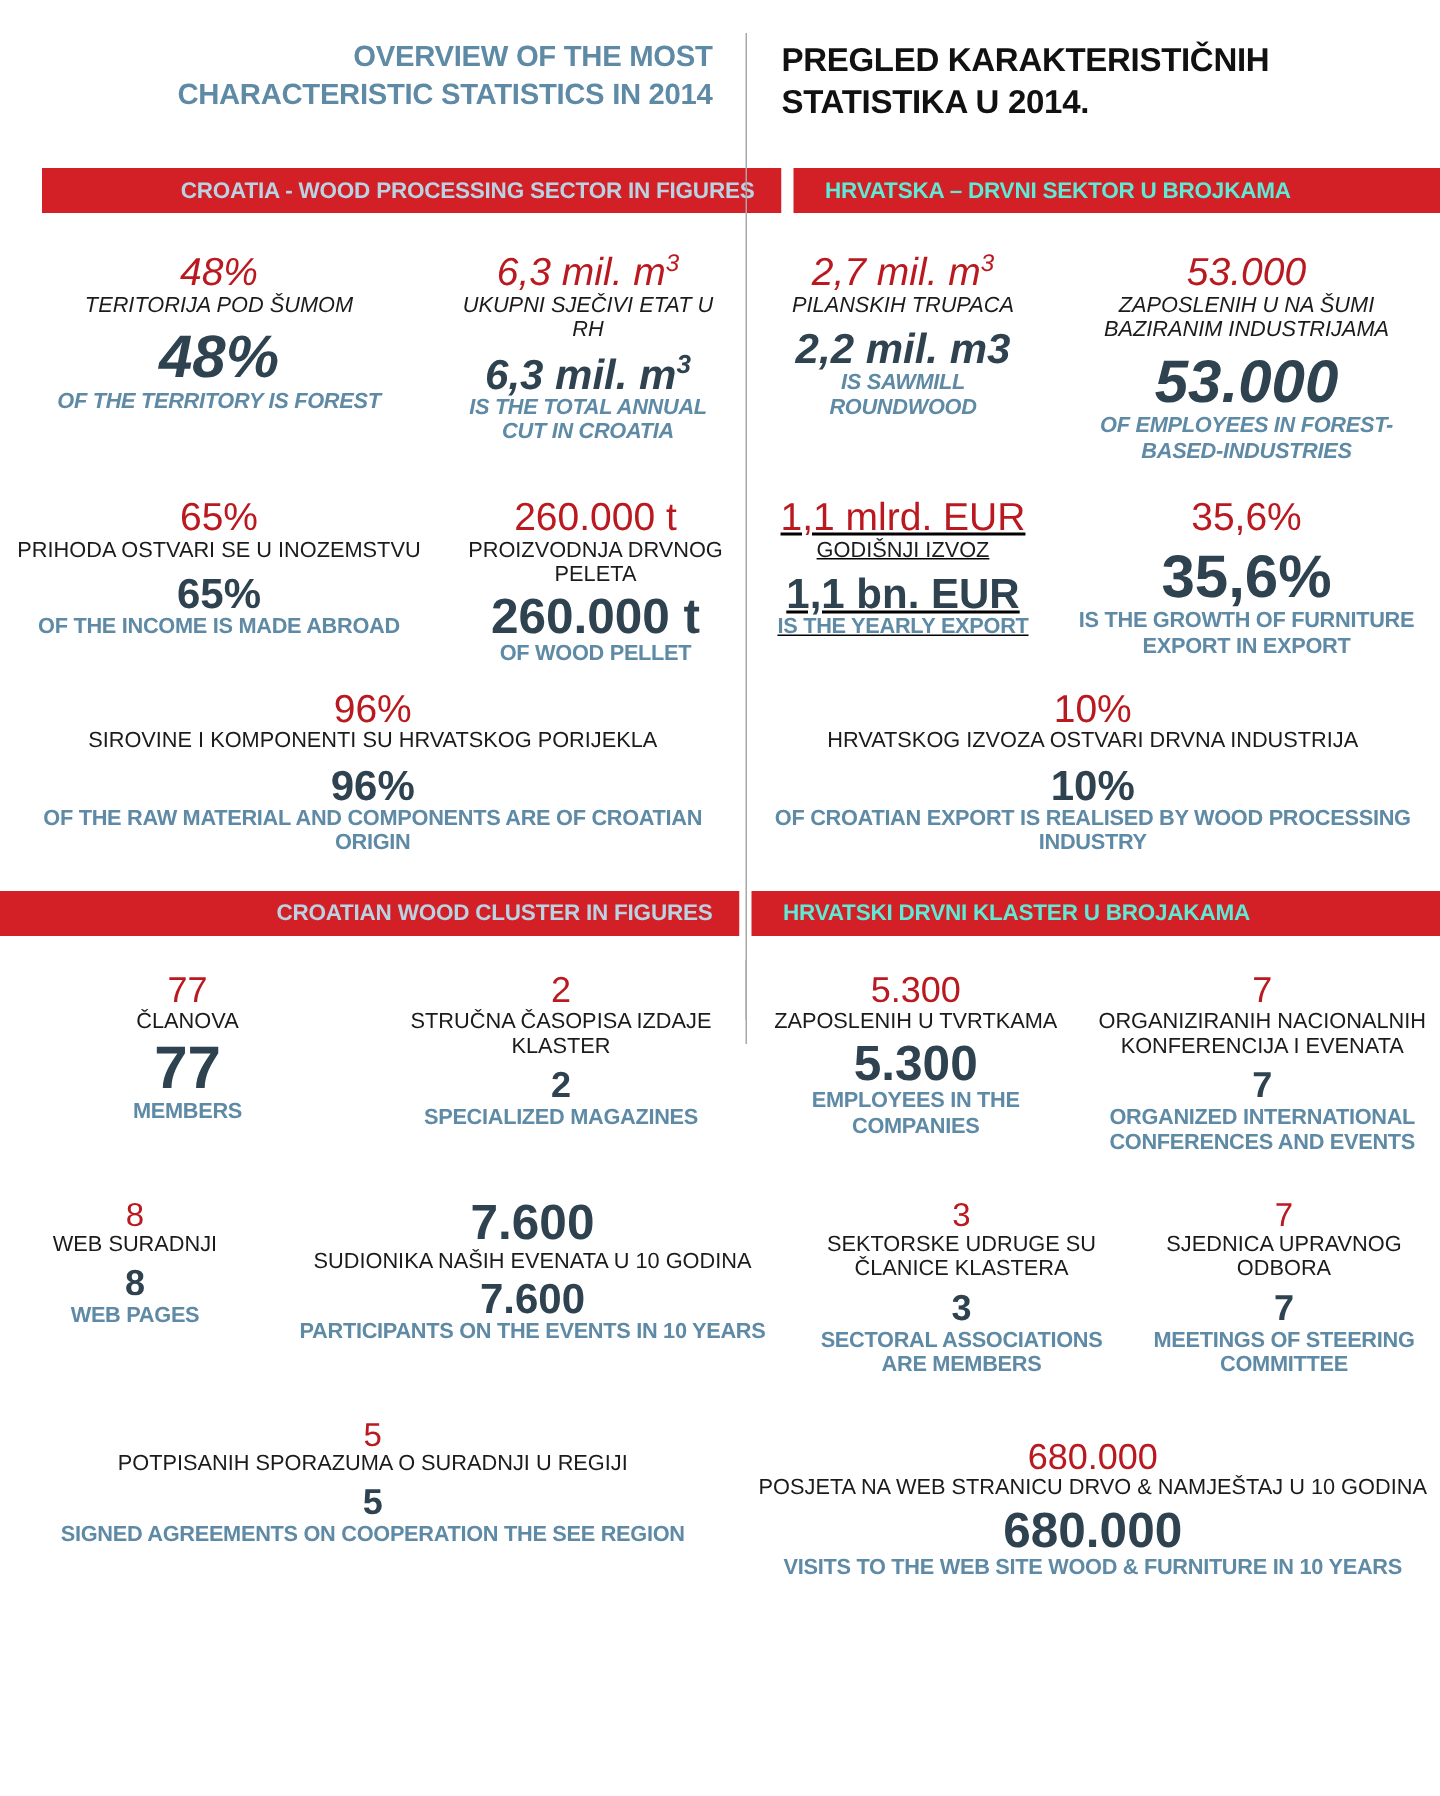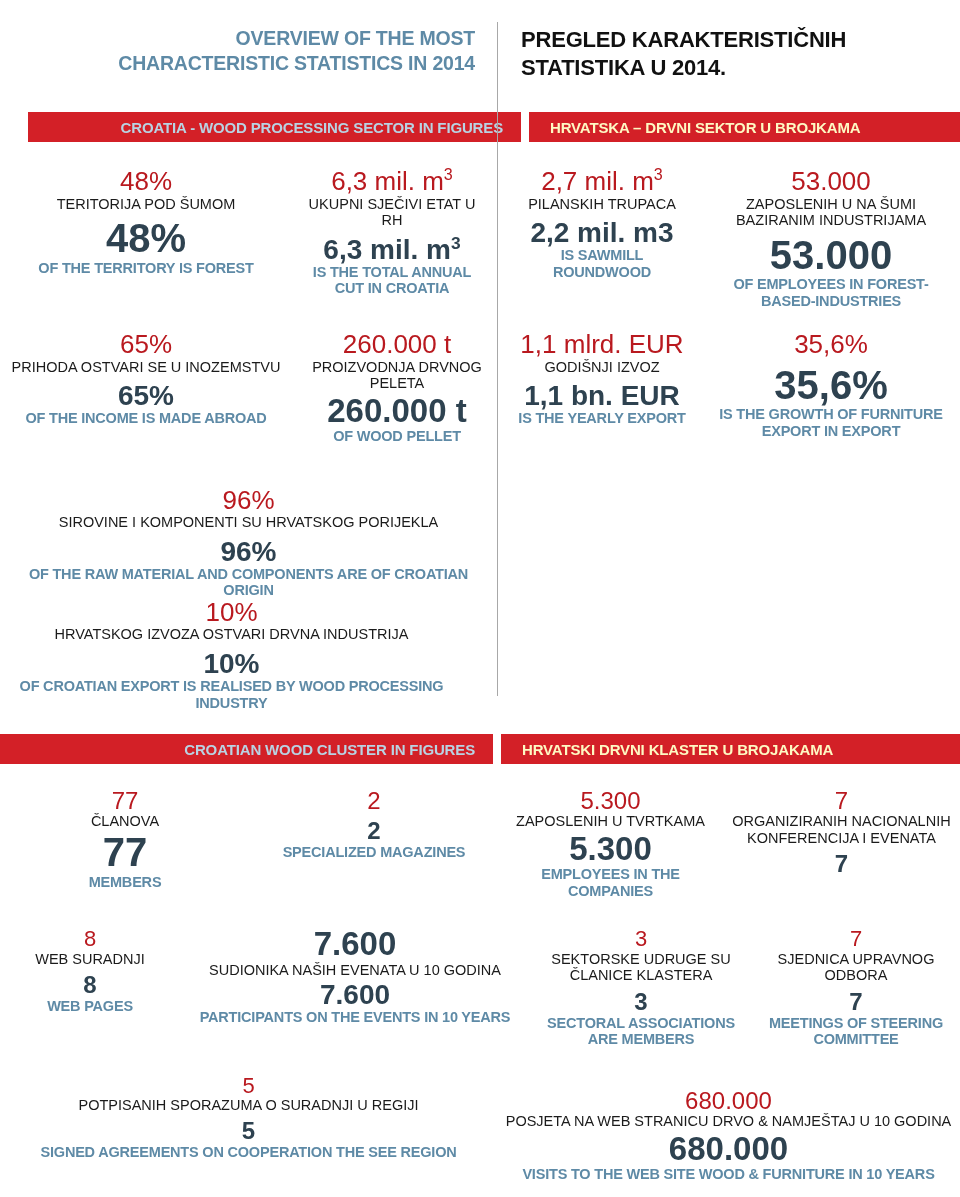--- a/index.html
+++ b/index.html
@@ -78,21 +78,21 @@
     width: 493px;
     justify-content: flex-end;
     padding-right: 18px;
     color: var(--pale);
   }
   .bar-gap { width: 8px; background: #ffffff; }
   .bar-right {
     flex: 1;
     justify-content: flex-start;
     padding-left: 21px;
-    color: #fef9c3;
+    color: #5eead4;
   }
 
   
   .row { display: flex; width: 100%; }
   .cell { text-align: center; padding: 0 8px; }
 
   .hr-num {
     color: var(--red);
     font-weight: normal;
     line-height: 1.06;
@@ -144,21 +144,21 @@
     <div>STATISTIKA U 2014.</div>
   </div>
 </div>
 
 <div class="bar" style="margin-top:20px;padding-left:28px;">
   <div class="bar-left">CROATIA - WOOD PROCESSING SECTOR IN FIGURES</div>
   <div class="bar-gap"></div>
   <div class="bar-right">HRVATSKA – DRVNI SEKTOR U BROJKAMA</div>
 </div>
 
-<div class="row" style="margin-top:26px;">
+<div class="row" style="margin-top:26px;font-style:italic;">
 
   <div class="cell" style="width:292px;">
     <div class="hr-num s-hn-lg">48%</div>
     <div class="hr-lab s-hl">TERITORIJA POD ŠUMOM</div>
     <div class="en-num s-en-xl gap-a">48%</div>
     <div class="en-lab s-el">OF THE TERRITORY IS FOREST</div>
   </div>
 
   <div class="cell" style="width:200px;">
     <div class="hr-num s-hn-lg"><span>6,3 mil. m</span><span class="sup">3</span></div>
@@ -192,35 +192,35 @@
     <div class="en-lab s-el">OF THE INCOME IS MADE ABROAD</div>
   </div>
 
   <div class="cell" style="width:210px;">
     <div class="hr-num s-hn-lg">260.000 t</div>
     <div class="hr-lab s-hl">PROIZVODNJA DRVNOG PELETA</div>
     <div class="en-num s-en-lg gap-b">260.000 t</div>
     <div class="en-lab s-el">OF WOOD PELLET</div>
   </div>
 
-  <div class="cell" style="width:200px;">
+  <div class="cell" style="width:200px;text-decoration:underline;">
     <div class="hr-num s-hn-lg">1,1 mlrd. EUR</div>
     <div class="hr-lab s-hl">GODIŠNJI IZVOZ</div>
     <div class="en-num s-en-md gap-a">1,1 bn. EUR</div>
     <div class="en-lab s-el">IS THE YEARLY EXPORT</div>
   </div>
 
   <div class="cell" style="width:258px;">
     <div class="hr-num s-hn-lg">35,6%</div>
     <div class="en-num s-en-xl gap-a">35,6%</div>
     <div class="en-lab s-el">IS THE GROWTH OF FURNITURE EXPORT IN EXPORT</div>
   </div>
 </div>
 
-<div class="row" style="margin-top:42px;flex-direction:column;">
+<div class="row" style="margin-top:14px;">
   <div class="cell" style="width:497px;">
     <div class="hr-num s-hn-lg">96%</div>
     <div class="hr-lab s-hl">SIROVINE I KOMPONENTI SU HRVATSKOG PORIJEKLA</div>
     <div class="en-num s-en-md gap-a">96%</div>
     <div class="en-lab s-el">OF THE RAW MATERIAL AND COMPONENTS ARE OF CROATIAN ORIGIN</div>
   </div>
   <div class="cell" style="width:463px;">
     <div class="hr-num s-hn-lg">10%</div>
     <div class="hr-lab s-hl">HRVATSKOG IZVOZA OSTVARI DRVNA INDUSTRIJA</div>
     <div class="en-num s-en-md gap-a">10%</div>
@@ -237,33 +237,35 @@
 
 <div class="row" style="margin-top:24px;">
   <div class="cell" style="width:250px;">
     <div class="hr-num s-hn-md">77</div>
     <div class="hr-lab s-hl">ČLANOVA</div>
     <div class="en-num s-en-xl gap-b">77</div>
     <div class="en-lab s-el">MEMBERS</div>
   </div>
   <div class="cell" style="width:248px;">
     <div class="hr-num s-hn-md">2</div>
+    <div class="hr-lab s-hl">STRUČNA ČASOPISA IZDAJE KLASTER</div>
     <div class="en-num s-en-sm gap-a">2</div>
     <div class="en-lab s-el">SPECIALIZED MAGAZINES</div>
   </div>
   <div class="cell" style="width:225px;">
     <div class="hr-num s-hn-md">5.300</div>
     <div class="hr-lab s-hl">ZAPOSLENIH U TVRTKAMA</div>
     <div class="en-num s-en-lg gap-b">5.300</div>
     <div class="en-lab s-el">EMPLOYEES IN THE COMPANIES</div>
   </div>
   <div class="cell" style="width:237px;">
     <div class="hr-num s-hn-md">7</div>
     <div class="hr-lab s-hl">ORGANIZIRANIH NACIONALNIH KONFERENCIJA I EVENATA</div>
     <div class="en-num s-en-sm gap-a">7</div>
+    <div class="en-lab s-el">ORGANIZED INTERNATIONAL CONFERENCES AND EVENTS</div>
   </div>
 </div>
 
 <div class="row" style="margin-top:28px;">
   <div class="cell" style="width:180px;">
     <div class="hr-num s-hn-sm">8</div>
     <div class="hr-lab s-hl">WEB SURADNJI</div>
     <div class="en-num s-en-sm gap-a">8</div>
     <div class="en-lab s-el">WEB PAGES</div>
   </div>

